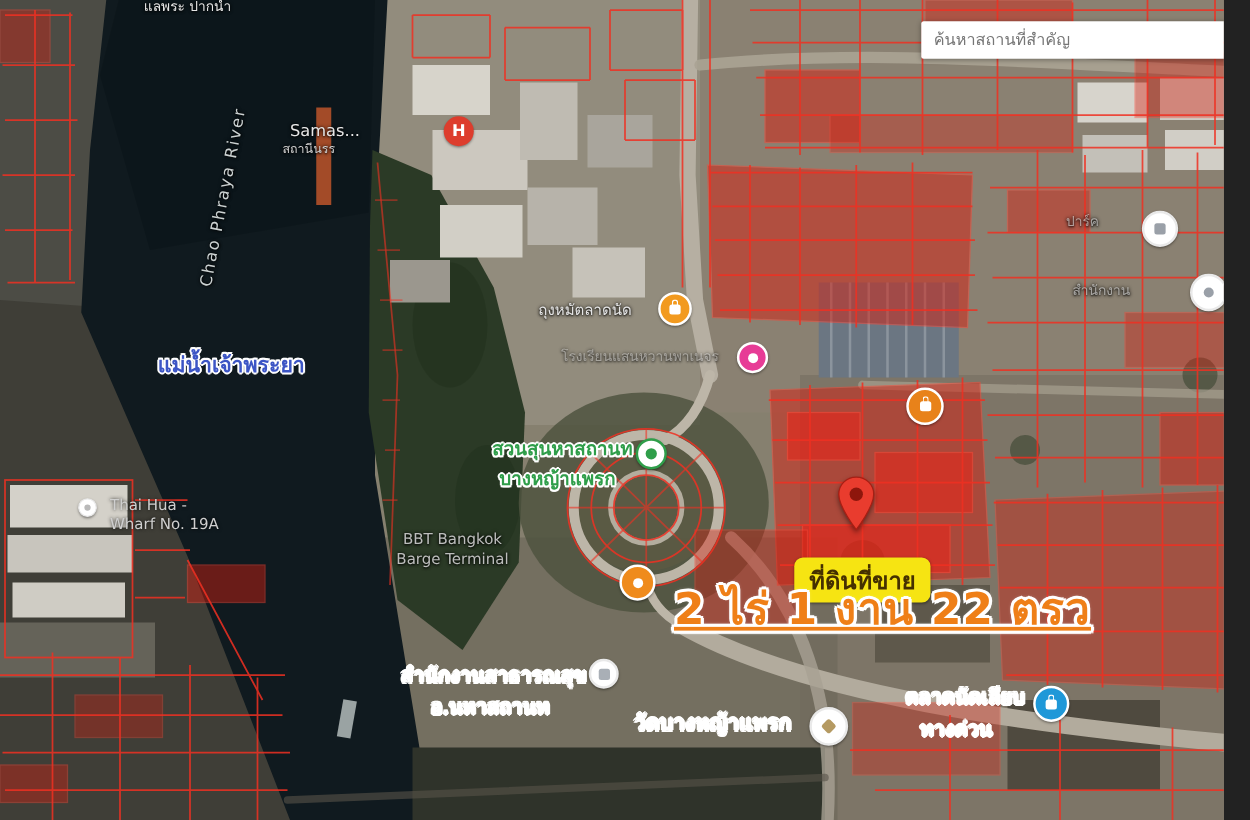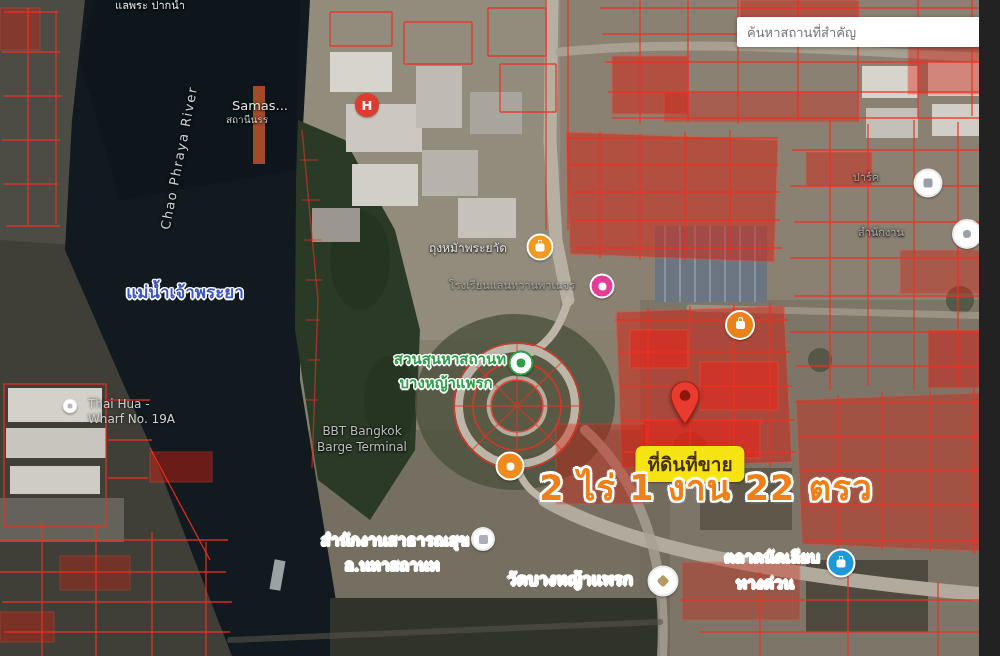--- a/index.html
+++ b/index.html
@@ -35,21 +35,21 @@
   .hosp{background:#dd3d2d;color:#fff;font-weight:bold;font-size:13px;}
   .white-poi{background:#fff;border:2px solid #e9e9e9;}
   .pin{position:absolute;left:669px;top:380px;filter:drop-shadow(0 2px 2px rgba(0,0,0,.45));}
   .sale-tag{
     position:absolute;left:690px;top:464px;transform:translate(-50%,-50%);
     background:#f6e412;color:#453000;font-weight:bold;font-size:19px;
     padding:3px 12px;border-radius:7px;white-space:nowrap;box-shadow:0 1px 2px rgba(0,0,0,.35);
   }
   .area-txt{
     position:absolute;left:706px;top:487px;transform:translate(-50%,-50%);
-    color:#ef7f17;font-weight:bold;font-size:35px;letter-spacing:1px;white-space:nowrap;
+    color:#ef7f17;font-weight:bold;font-size:35px;letter-spacing:1px;white-space:nowrap;text-decoration:underline;
   }
   .rot-river{transform:translate(-50%,-50%) rotate(-79deg);color:#ccd2d2;font-size:13px;letter-spacing:1.5px;}
 </style>
 </head>
 <body>
 
 <div class="stage">
 
   <svg class="base" width="1000" height="656" viewBox="0 0 1000 656">
 
@@ -173,21 +173,21 @@
 
   <span class="poi white-poi" style="left:70px;top:406px;width:13px;height:13px;border-width:1px;">
       <span class="g dotg" style="background:#b9b9b9;width:5px;height:5px;"></span>
     </span>
   <div style="position:absolute;left:88px;top:397px;color:#cfcfcf;font-size:12px;line-height:15px;
               text-shadow:0 0 3px rgba(0,0,0,.9);">
     <div>Thai Hua -</div>
     <div>Wharf No. 19A</div>
   </div>
 
-  <div class="lbl white-sm dark-sh" style="left:468px;top:249px;">ถุงหมัาพระยาัด</div>
+  <div class="lbl white-sm dark-sh" style="left:468px;top:249px;">ถุงหมัตลาดนัด</div>
   <span class="poi" style="left:540px;top:247px;width:23px;height:23px;background:#f29a1f;">
       <span class="g bagg"></span>
     </span>
 
   <div class="lbl faint dark-sh" style="left:512px;top:286px;opacity:.75;">โรงเรียนแสนหวานพาเนจร</div>
   <span class="poi" style="left:602px;top:286px;width:21px;height:21px;background:#e73c96;">
       <span class="g dotg"></span>
     </span>
 
   <div class="lbl green-lbl outline-w" style="left:450px;top:360px;">สวนสุนหาสถานท</div>

